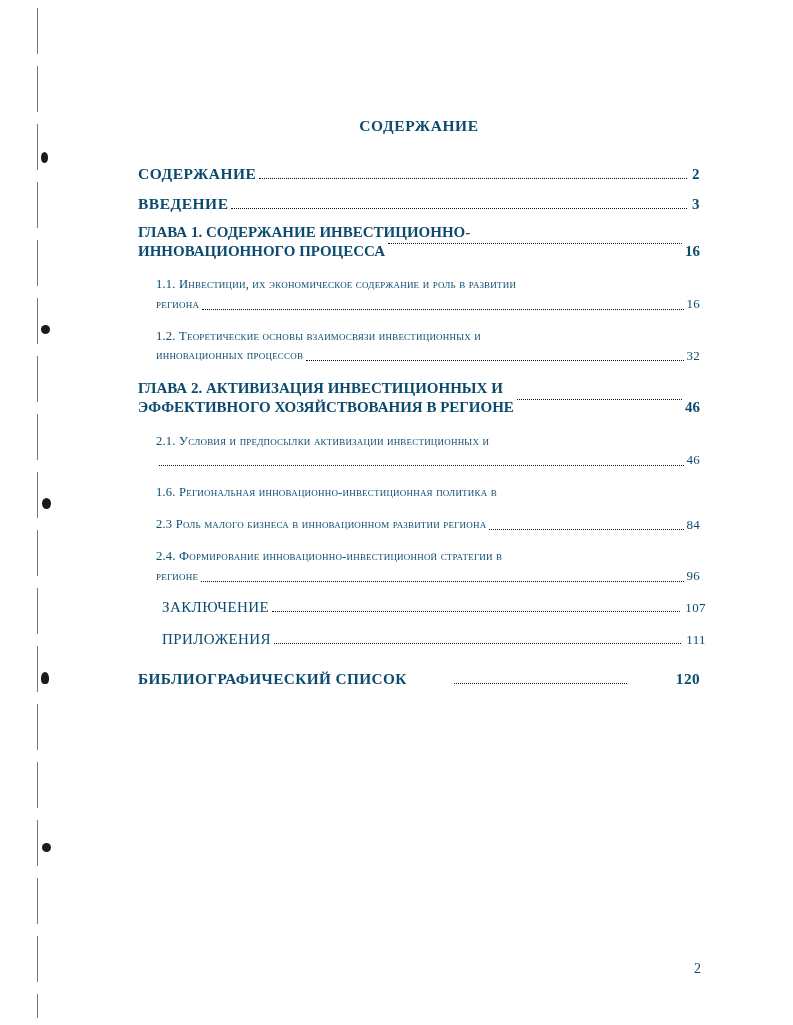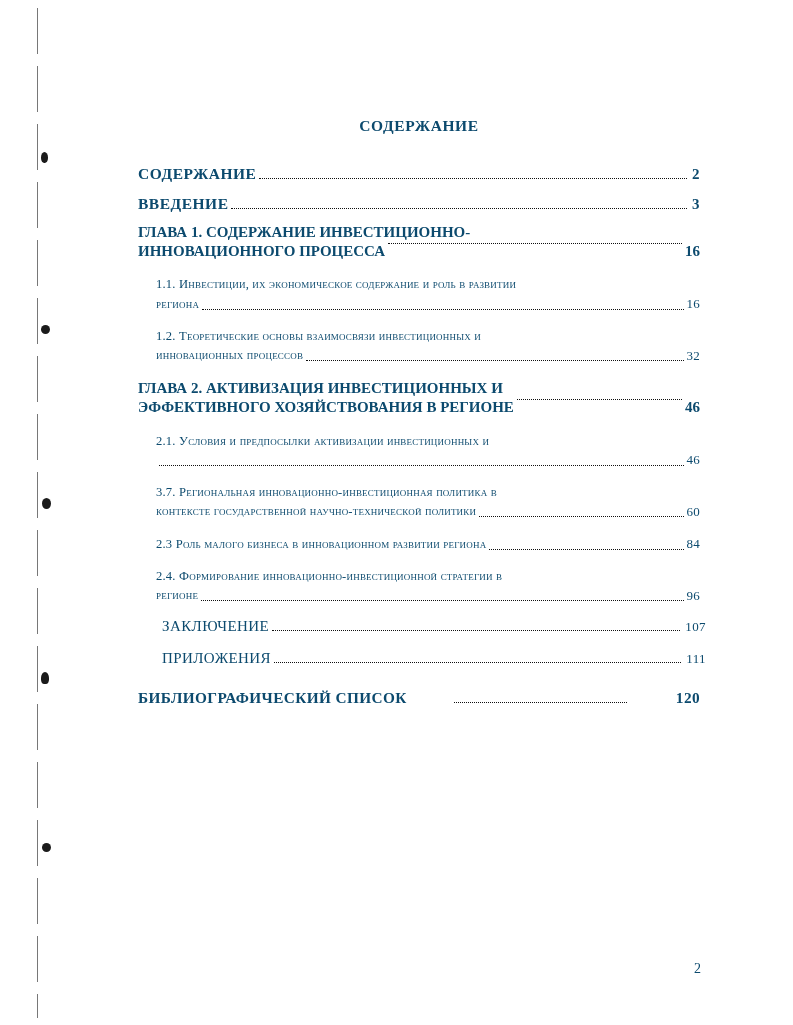--- a/index.html
+++ b/index.html
@@ -240,26 +240,21 @@
 
       <div class="sub">
         <span class="firstline">2.1. Условия и предпосылки активизации инвестиционных и</span>
         <span class="lastline">
           <span class="leader"></span>
           <span class="pg">46</span>
         </span>
       </div>
 
       <div class="sub">
-        <span class="firstline">3.7. Региональная инновационно-инвестиционная политика в</span>
-        <span class="lastline">
-          <span>контексте государственной научно-технической политики</span>
-          <span class="leader"></span>
-          <span class="pg">60</span>
-        </span>
+        <span class="firstline">1.6. Региональная инновационно-инвестиционная политика в</span>
       </div>
 
       <div class="sub">
         <span class="lastline">
           <span>2.3  Роль малого бизнеса в инновационном развитии региона</span>
           <span class="leader"></span>
           <span class="pg">84</span>
         </span>
       </div>
 

